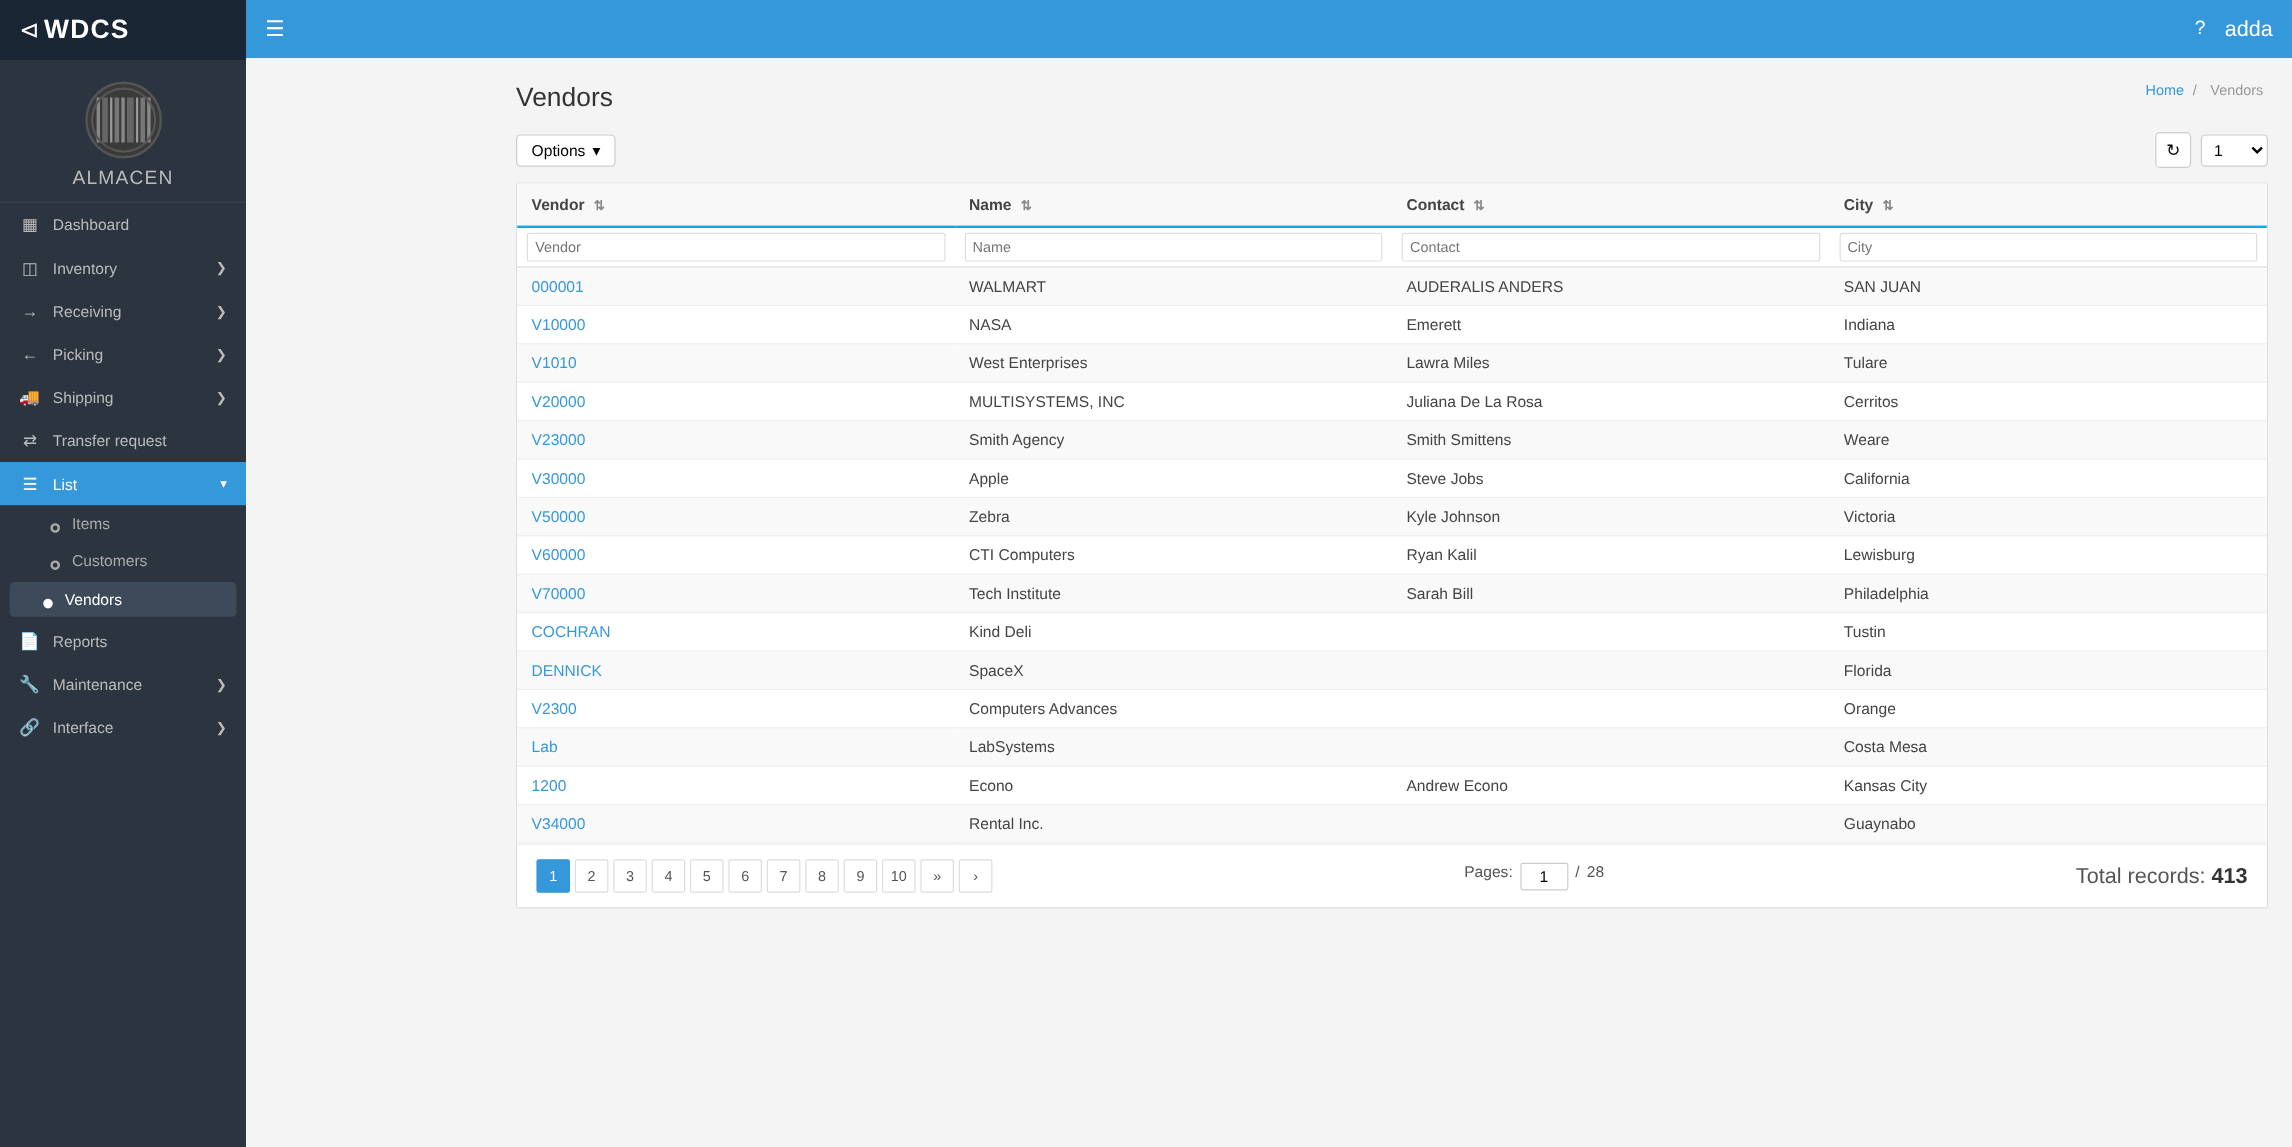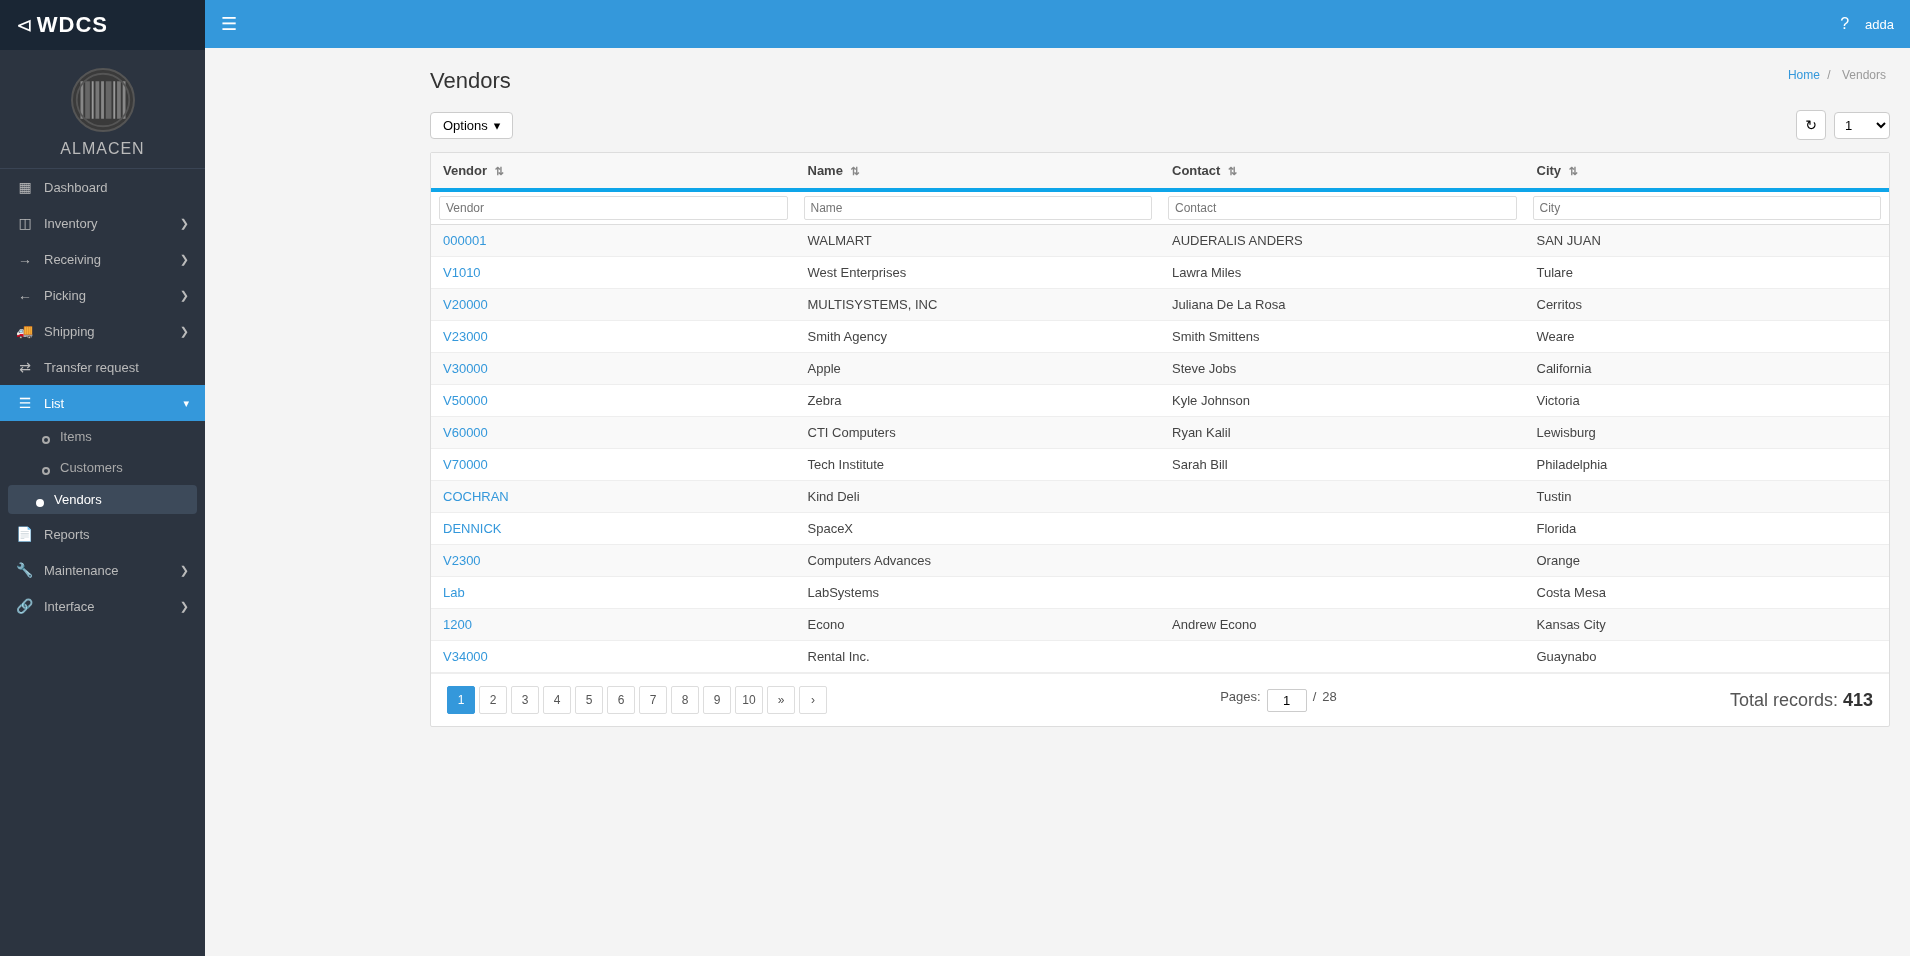--- a/index.html
+++ b/index.html
@@ -93,21 +93,21 @@
       background: #3498db;
       display: flex;
       align-items: center;
       padding: 0 16px;
       z-index: 5;
       color: #fff;
     }
     #topbar .hamburger { font-size: 18px; cursor: pointer; margin-right: 16px; }
     #topbar .topbar-right { margin-left: auto; display: flex; align-items: center; gap: 16px; }
     #topbar .help-icon { font-size: 16px; cursor: pointer; }
-    #topbar .user-label { font-size: 13px; }
+    #topbar .user-label { font-size: 18px; }
 
     
     #main {
       margin-left: 205px;
       margin-top: 48px;
       flex: 1;
       overflow-y: auto;
       background: #f4f4f4;
       padding: 20px;
     }
@@ -163,21 +163,21 @@
       background: #fff;
       border: 1px solid #ddd;
       border-radius: 2px;
     }
     table {
       width: 100%;
       border-collapse: collapse;
     }
     thead th {
       background: #f8f8f8;
-      border-bottom: 4px solid #0ea5e9;
+      border-bottom: 2px solid #0ea5e9;
       padding: 10px 12px;
       text-align: left;
       font-weight: 600;
       color: #444;
       font-size: 13px;
       white-space: nowrap;
     }
     thead th .sort-icon { margin-left: 4px; font-size: 11px; color: #888; }
     .filter-row th { padding: 4px 8px; background: #fff; border-bottom: 1px solid #ddd; }
     .filter-row input {
@@ -370,20 +370,26 @@
           <th><input type="text" placeholder="Contact" style=""></th>
           <th><input type="text" placeholder="City" style=""></th>
         </tr>
       </thead>
       <tbody id="table-body">
       <tr>
             <td><a href="#">000001</a></td>
             <td>WALMART</td>
             <td>AUDERALIS ANDERS</td>
             <td>SAN JUAN</td>
+          </tr>
+          <tr>
+            <td><a href="#">V10000</a></td>
+            <td>NASA</td>
+            <td>Emerett</td>
+            <td>Indiana</td>
           </tr>
           <tr>
             <td><a href="#">V1010</a></td>
             <td>West Enterprises</td>
             <td>Lawra Miles</td>
             <td>Tulare</td>
           </tr>
           <tr>
             <td><a href="#">V20000</a></td>
             <td>MULTISYSTEMS, INC</td>

